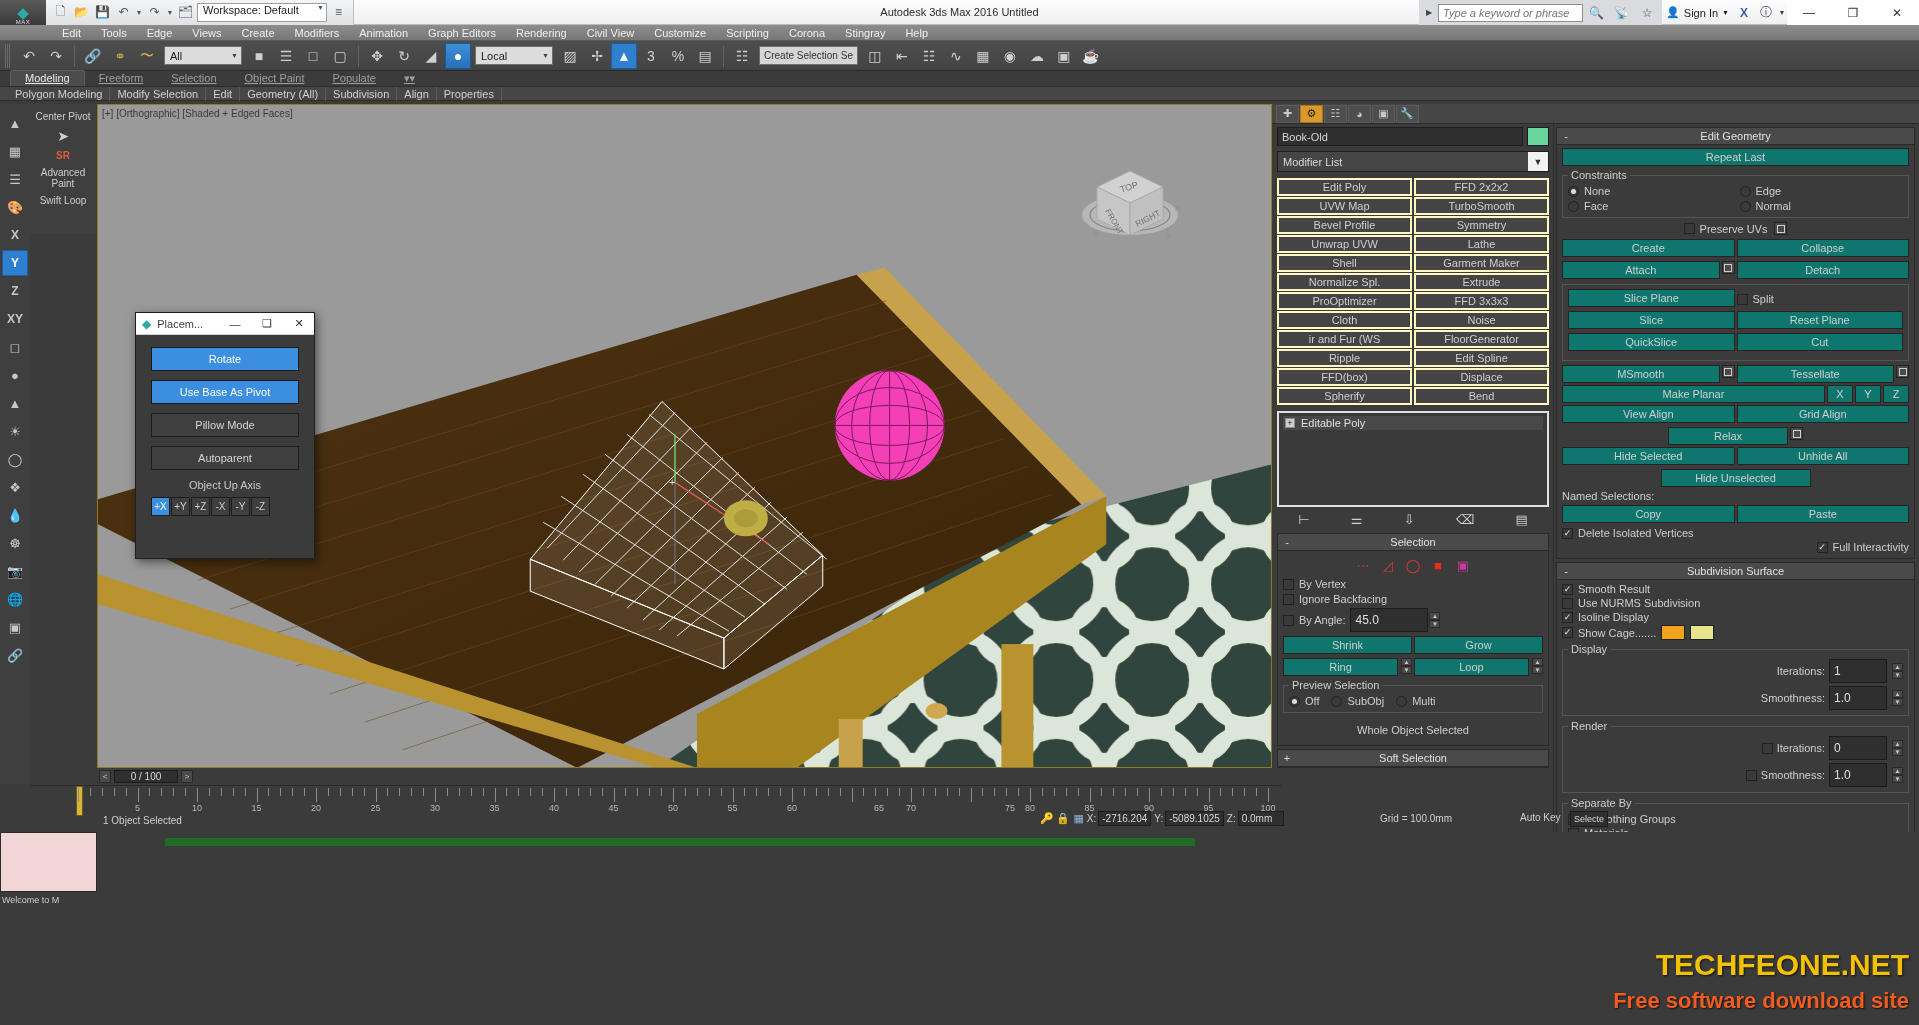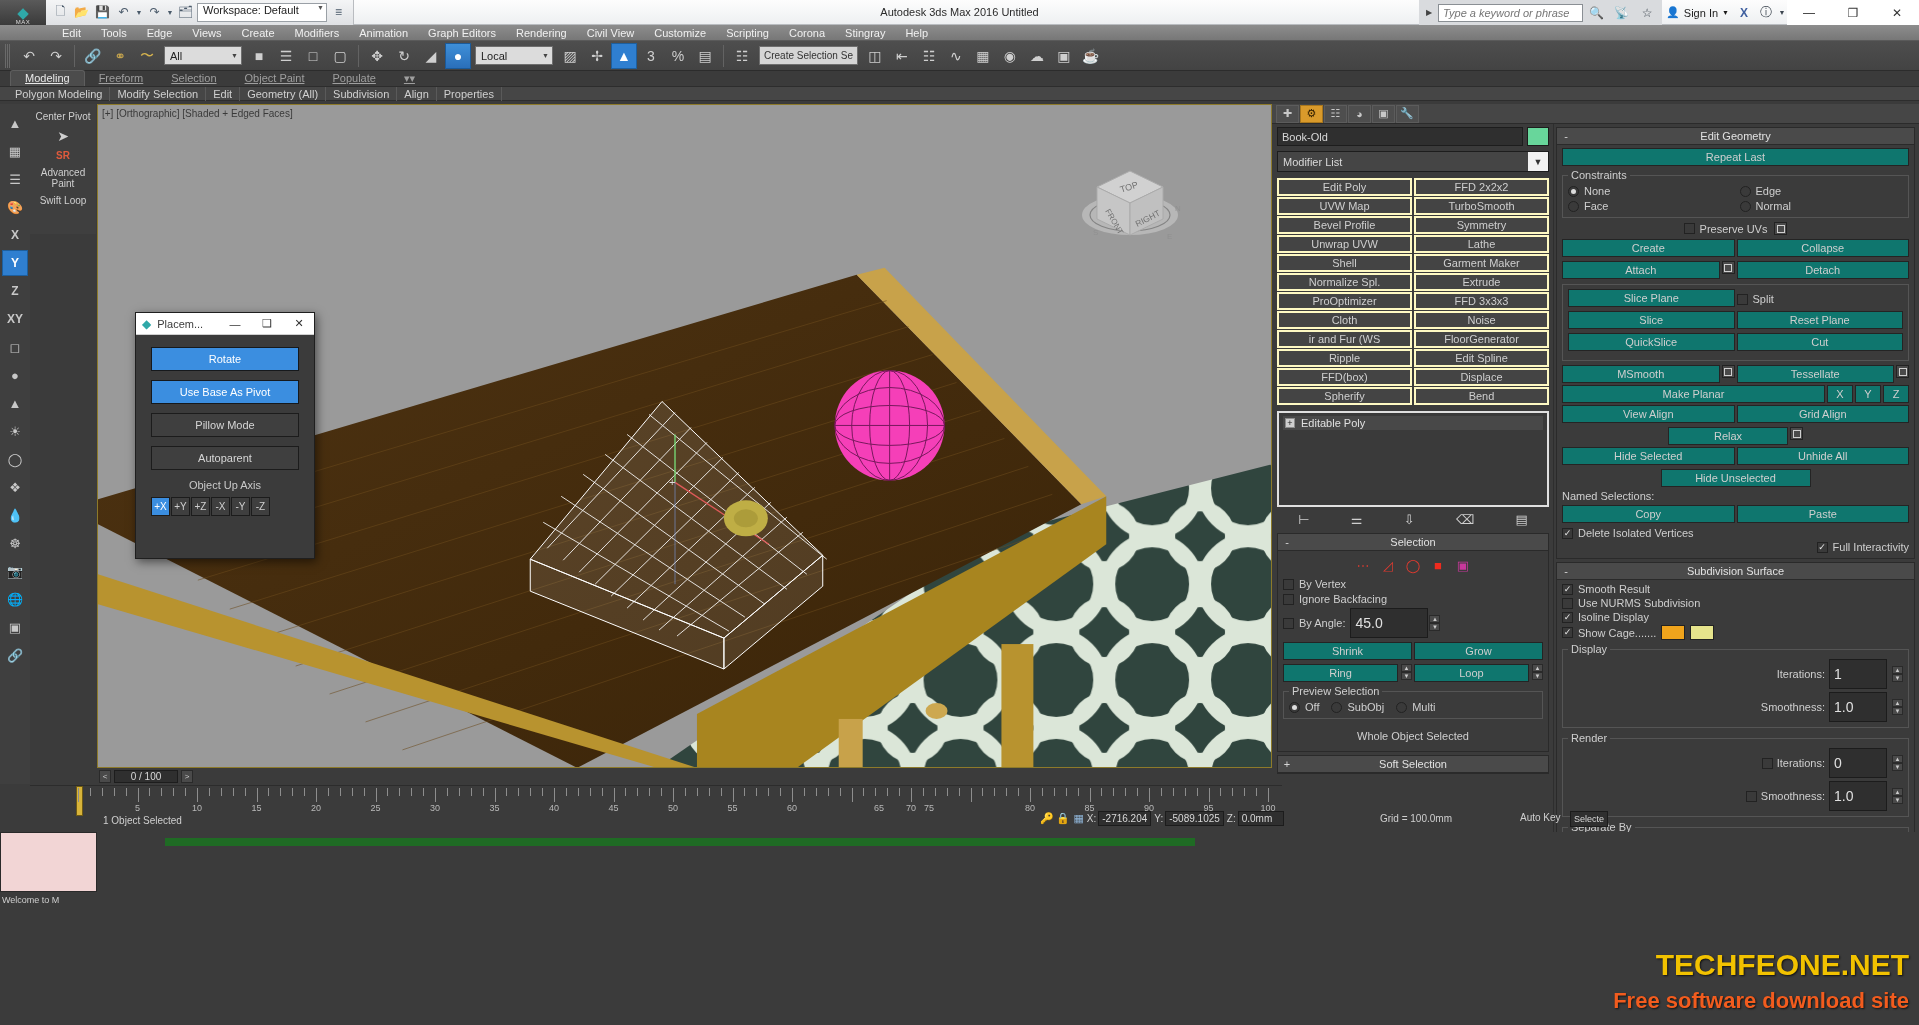--- a/index.html
+++ b/index.html
@@ -269,22 +269,22 @@
   }
   .check.on .box::after { content:"\2713"; font-size:9px; color:#e8e8e8; line-height:1;}
   .gridrow { display:grid; grid-template-columns:1fr 1fr; gap:3px 8px;}
   .smallsq { width:13px; height:13px; background:#4a4a4a; border:1px solid #222;
     display:flex; align-items:center; justify-content:center; cursor:pointer;}
   .smallsq::after { content:""; width:6px; height:6px; border:1px solid #cfcfcf;}
   .spin {
     display:flex; align-items:center; gap:0;
   }
   .spinfield {
-    height:30px; background:#2f2f2f; border:1px solid #1c1c1c; color:#e0e0e0;
-    font-size:14px; padding:0 4px; display:flex; align-items:center; min-width:48px;
+    height:24px; background:#2f2f2f; border:1px solid #1c1c1c; color:#e0e0e0;
+    font-size:12px; padding:0 4px; display:flex; align-items:center; min-width:48px;
   }
   .spinbtns { display:flex; flex-direction:column; width:11px; height:16px; margin-left:1px;}
   .spinbtns i { flex:1; background:#4a4a4a; border:1px solid #2a2a2a; font-size:6px;
     color:#ccc; display:flex; align-items:center; justify-content:center;}
   .lbl { font-size:11px; color:#cfcfcf;}
   .sel-icons { display:flex; gap:7px; justify-content:center; padding:3px 0 5px; }
   .sicon { width:18px; height:16px; display:flex; align-items:center; justify-content:center;
     cursor:pointer; font-size:13px; color:#e03a2f;}
   .whole-sel { text-align:center; font-size:11px; color:#cfcfcf; padding:7px 0 4px;}
 
@@ -1120,21 +1120,21 @@
         <div class="tl-lbl" style="left: 297.5px;">25</div>
         <div class="tl-lbl" style="left: 357px;">30</div>
         <div class="tl-lbl" style="left: 416.5px;">35</div>
         <div class="tl-lbl" style="left: 476px;">40</div>
         <div class="tl-lbl" style="left: 535.5px;">45</div>
         <div class="tl-lbl" style="left: 595px;">50</div>
         <div class="tl-lbl" style="left: 654.5px;">55</div>
         <div class="tl-lbl" style="left: 714px;">60</div>
         <div class="tl-lbl" style="left: 801px;">65</div>
         <div class="tl-lbl" style="left: 833px;">70</div>
-        <div class="tl-lbl" style="left: 851px;">75</div>
+        <div class="tl-lbl" style="left: 932px;">75</div>
         <div class="tl-lbl" style="left: 952px;">80</div>
         <div class="tl-lbl" style="left: 1011.5px;">85</div>
         <div class="tl-lbl" style="left: 1071px;">90</div>
         <div class="tl-lbl" style="left: 1130.5px;">95</div>
         <div class="tl-lbl" style="left: 1190px;">100</div>
       </div>
   </div>
 
   <div class="statusbar">
     <div class="sb-left">1 Object Selected</div>

